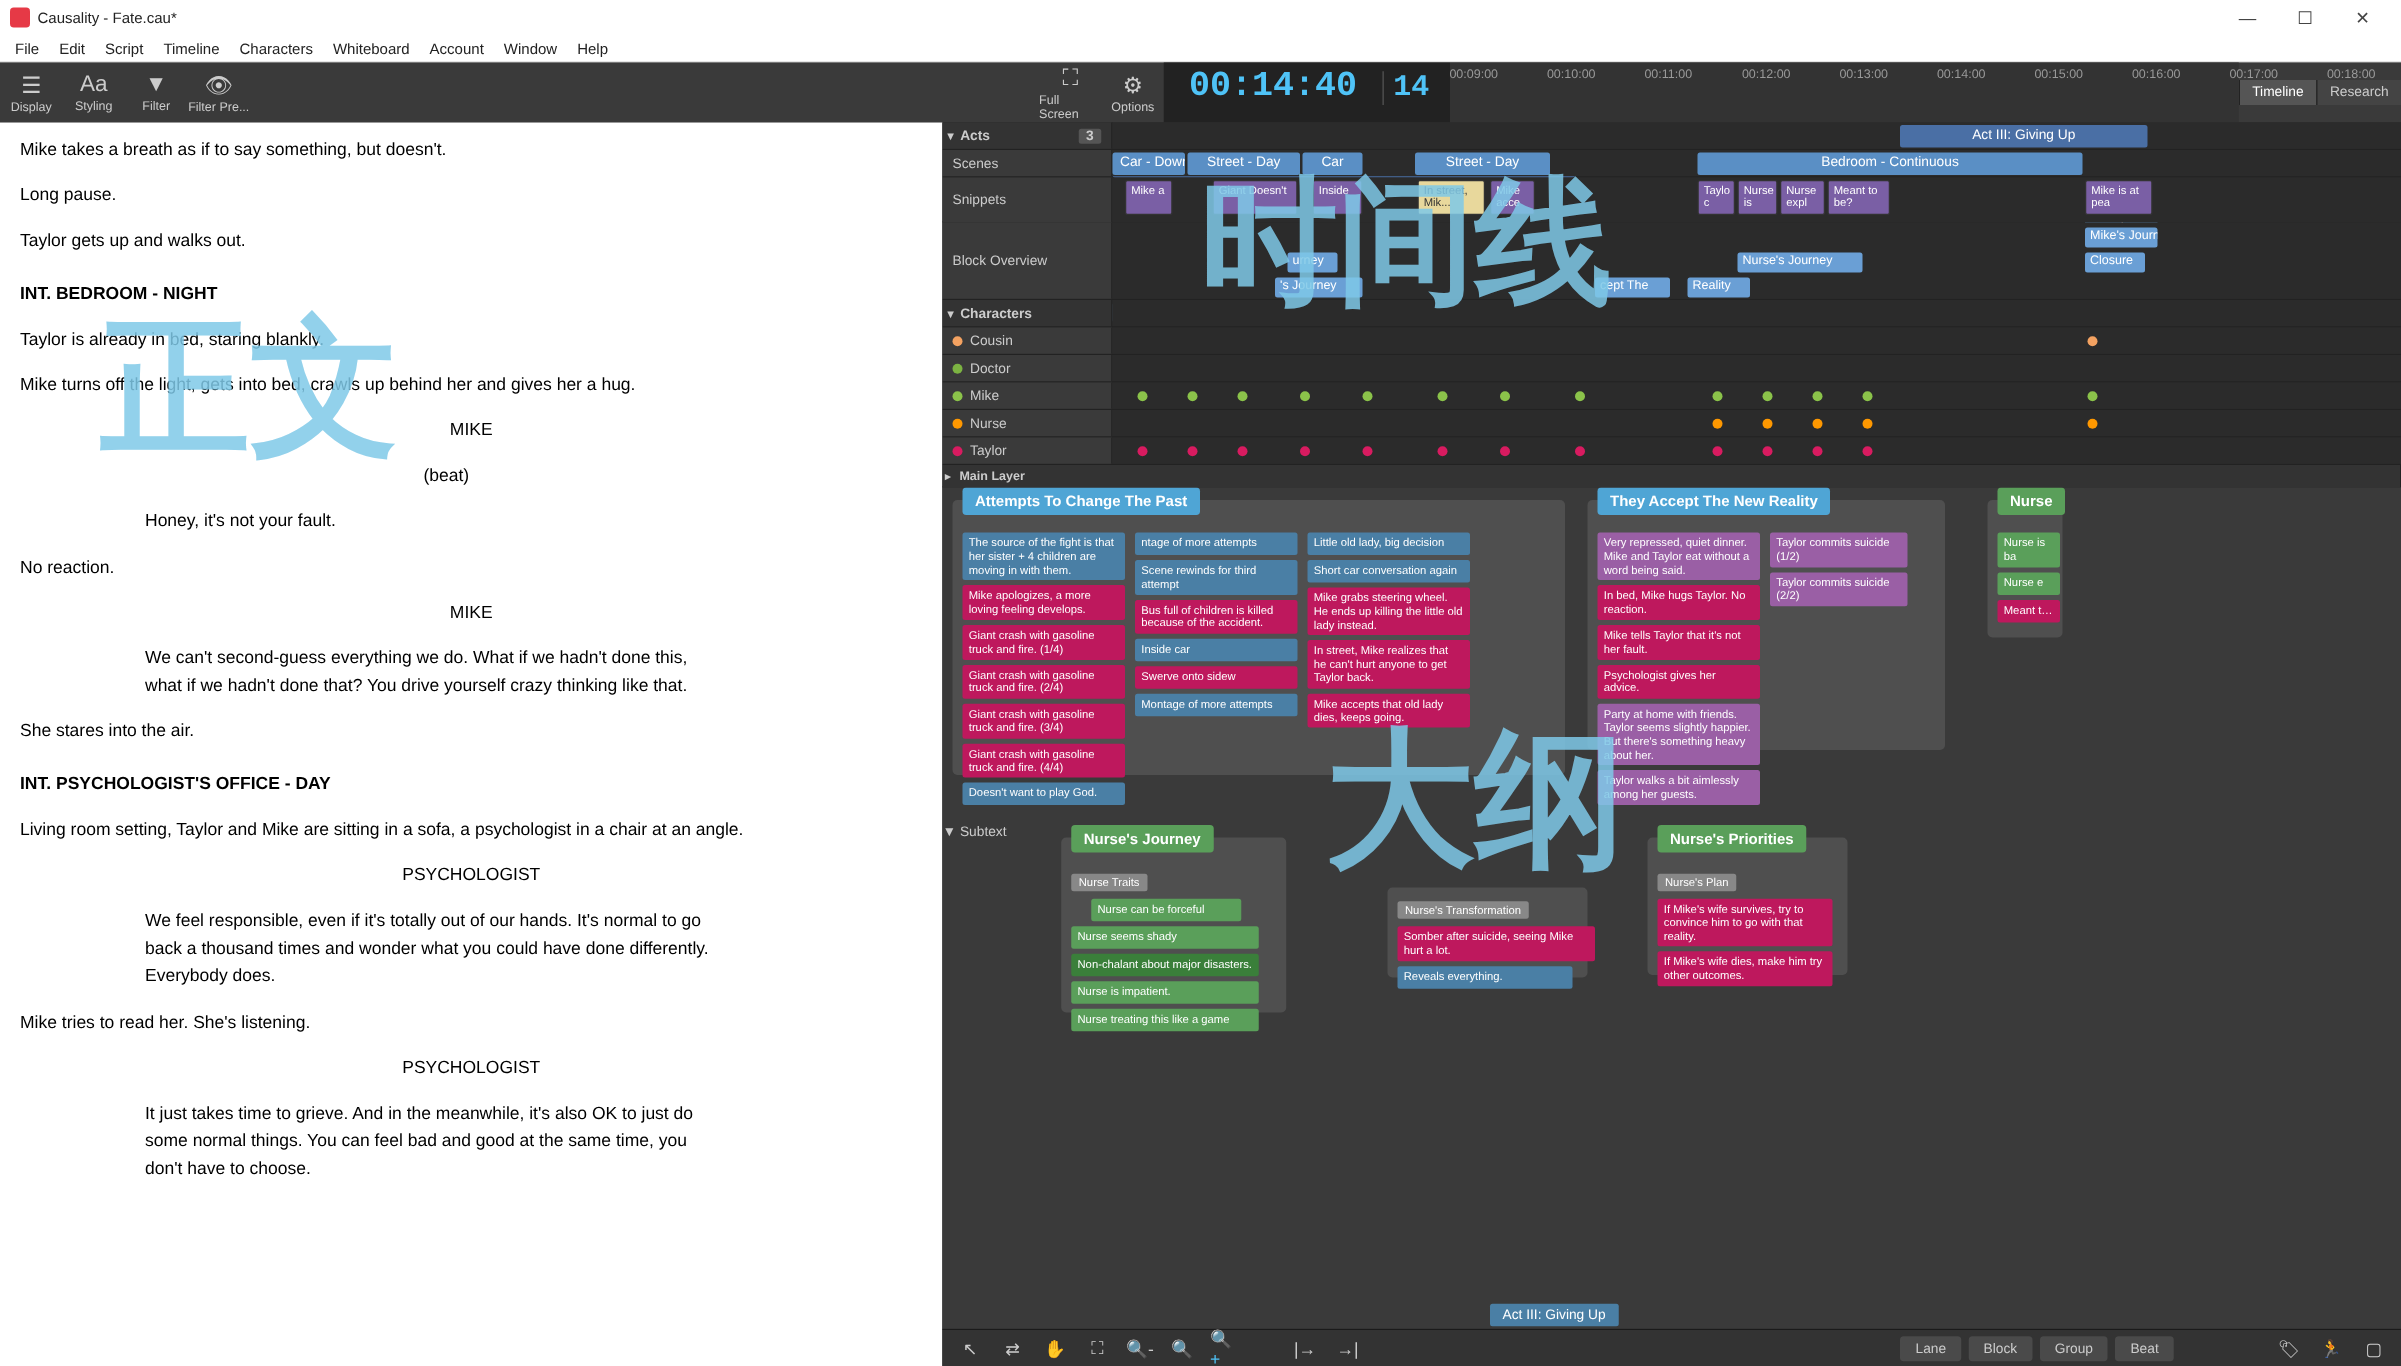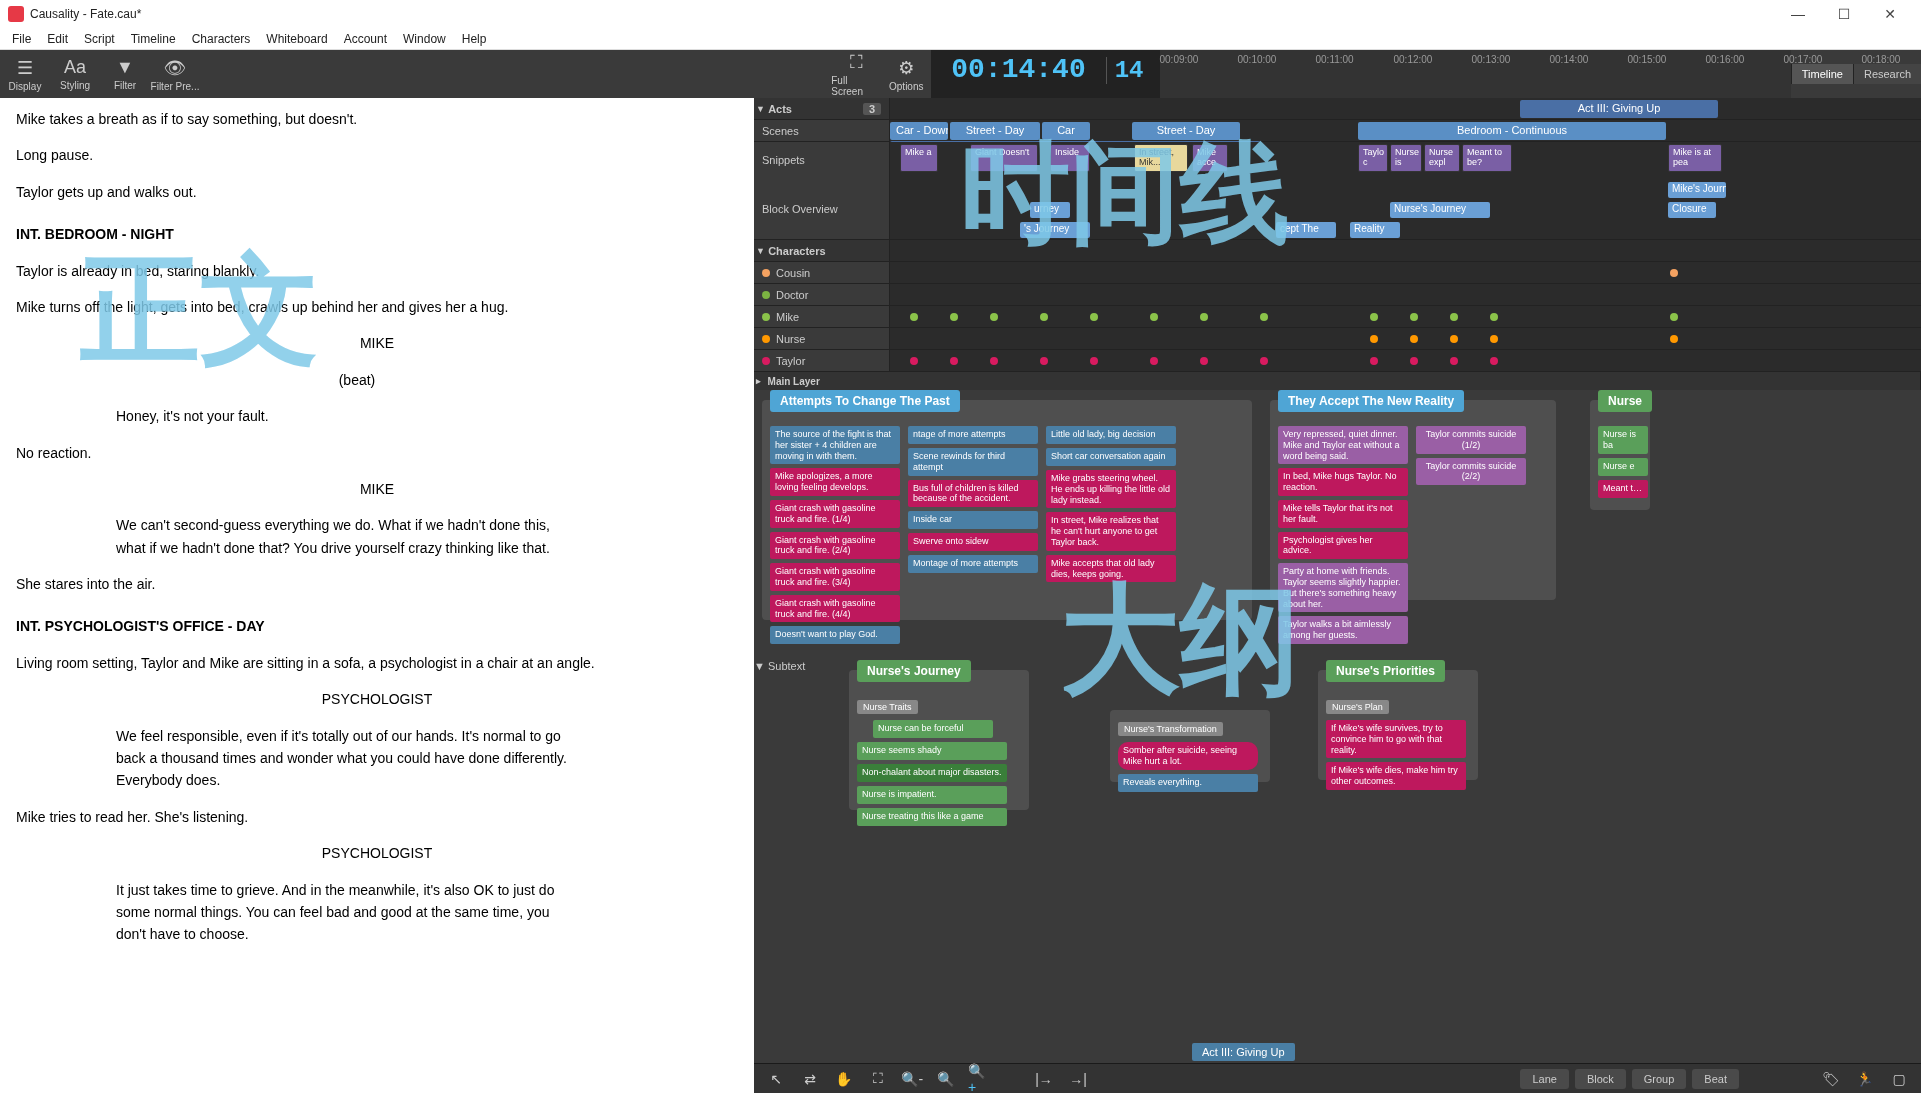--- a/index.html
+++ b/index.html
@@ -375,21 +375,21 @@
         <div class="card-group-title">They Accept The New Reality</div>
         <div style="display:flex;gap:8px;">
           <div id="reality-col1">
               <div class="card purple">Very repressed, quiet dinner. Mike and Taylor eat without a word being said.</div>
               <div class="card ">In bed, Mike hugs Taylor. No reaction.</div>
               <div class="card ">Mike tells Taylor that it's not her fault.</div>
               <div class="card ">Psychologist gives her advice.</div>
               <div class="card purple">Party at home with friends. Taylor seems slightly happier. But there's something heavy about her.</div>
               <div class="card purple">Taylor walks a bit aimlessly among her guests.</div>
             </div>
-          <div id="reality-side" style="width:110px;text-align:center;">
+          <div id="reality-side" style="width:110px;">
               <div class="card purple" style="width: 110px;">Taylor commits suicide (1/2)</div>
               <div class="card purple" style="width: 110px;">Taylor commits suicide (2/2)</div>
             </div>
         </div>
       </div>
 
       <div class="card-group" style="left:836px;top:10px;width:60px;height:110px;">
         <div class="card-group-title green">Nurse</div>
         <div id="nurse-col">
             <div class="card green" style="width: 50px;">Nurse is ba</div>
@@ -408,21 +408,21 @@
             <div class="card green" style="width: 150px;">Nurse seems shady</div>
             <div class="card darkgreen" style="width: 150px;">Non-chalant about major disasters.</div>
             <div class="card green" style="width: 150px;">Nurse is impatient.</div>
             <div class="card green" style="width: 150px;">Nurse treating this like a game</div>
           </div>
       </div>
 
       <div class="card-group" style="left:356px;top:320px;width:160px;height:72px;padding-top:8px;">
         <div class="card-small-label">Nurse's Transformation</div>
         <div id="nt-col">
-            <div class="card " style="width: 140px; border-radius: 10px;">Somber after suicide, seeing Mike hurt a lot.</div>
+            <div class="card " style="width: 158px;">Somber after suicide, seeing Mike hurt a lot.</div>
             <div class="card blue" style="width: 140px;">Reveals everything.</div>
           </div>
       </div>
 
       <div class="card-group" style="left:564px;top:280px;width:160px;height:110px;">
         <div class="card-group-title green">Nurse's Priorities</div>
         <div class="card-small-label">Nurse's Plan</div>
         <div id="np-col">
             <div class="card " style="width: 140px;">If Mike's wife survives, try to convince him to go with that reality.</div>
             <div class="card " style="width: 140px;">If Mike's wife dies, make him try other outcomes.</div>

